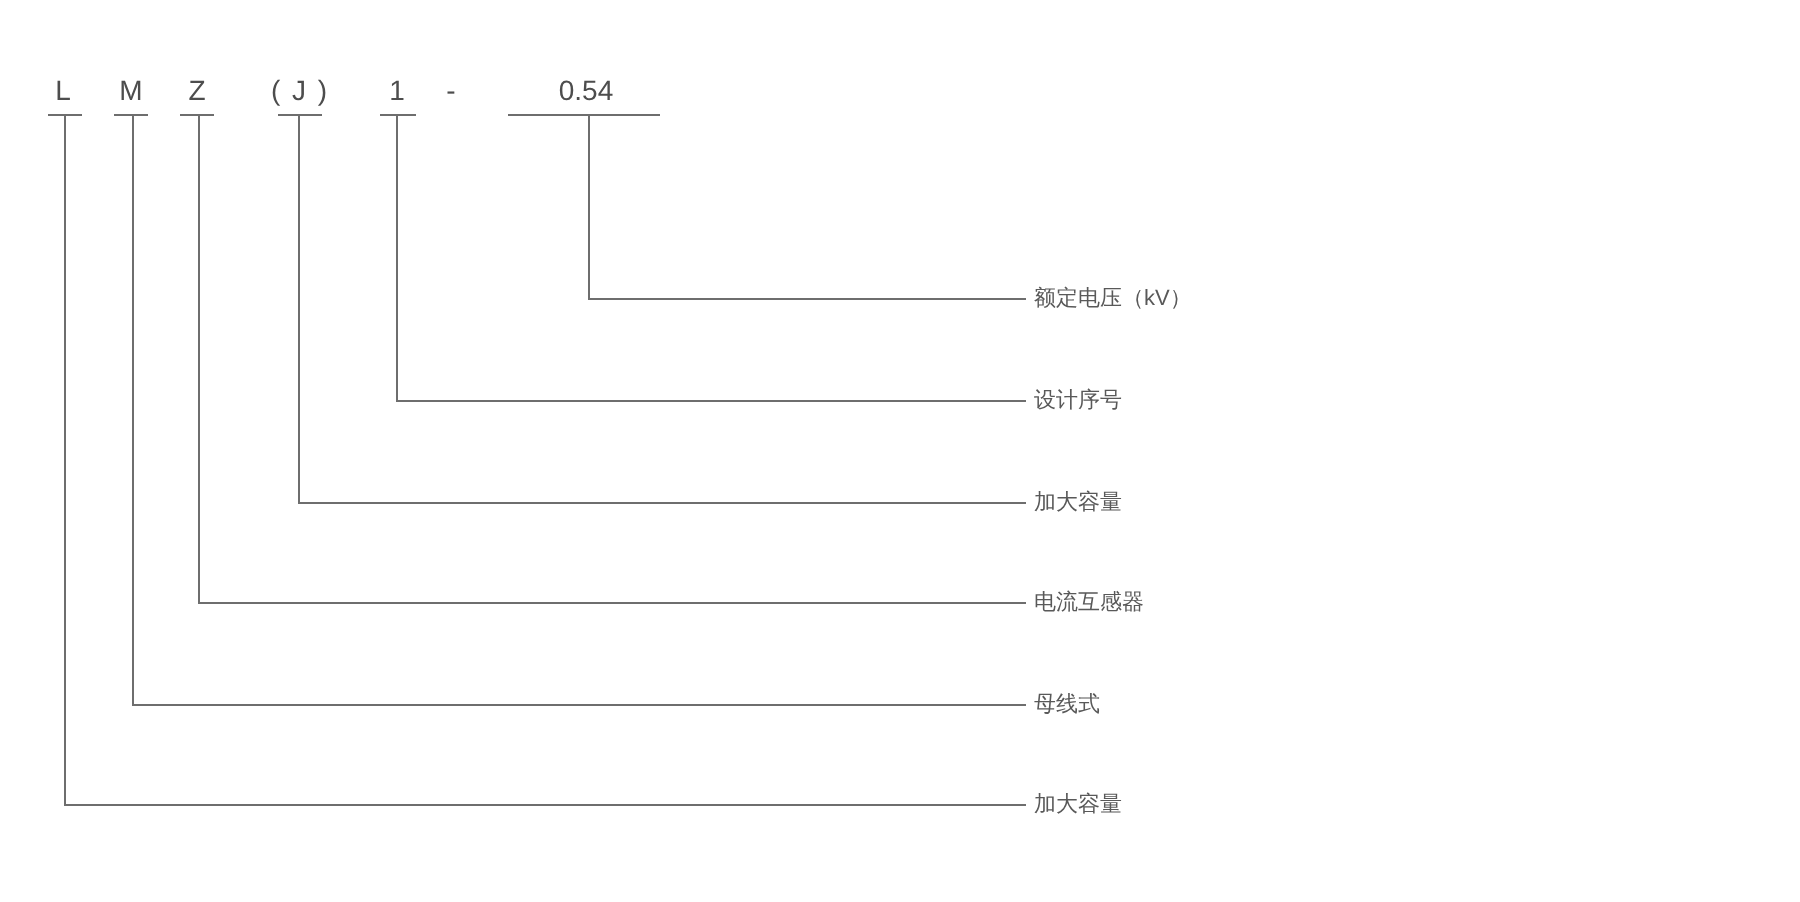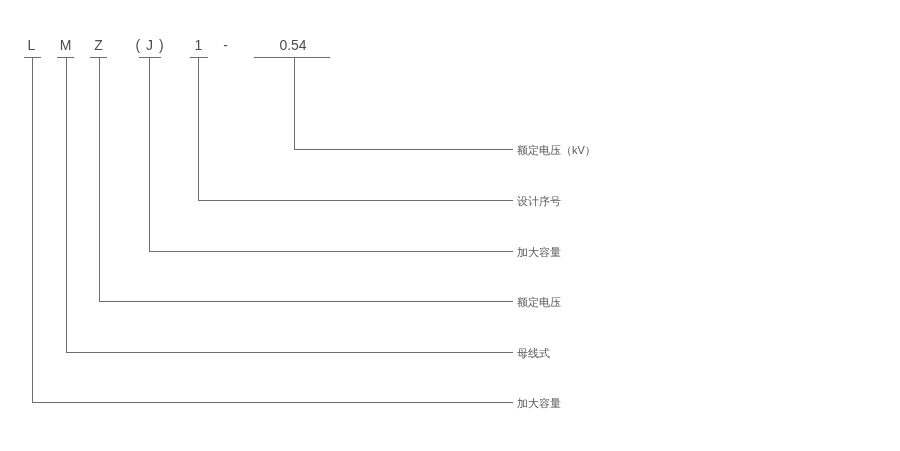--- a/index.html
+++ b/index.html
@@ -122,17 +122,17 @@
   <div class="hline" id="h-066"></div>
   <div class="hline" id="h-1"></div>
   <div class="hline" id="h-j"></div>
   <div class="hline" id="h-z"></div>
   <div class="hline" id="h-m"></div>
   <div class="hline" id="h-l"></div>
 
   <span class="row-label" id="label-voltage">额定电压（kV）</span>
   <span class="row-label" id="label-design">设计序号</span>
   <span class="row-label" id="label-capacity">加大容量</span>
-  <span class="row-label" id="label-cast">额定电压</span>
+  <span class="row-label" id="label-cast">电流互感器</span>
   <span class="row-label" id="label-busbar">母线式</span>
   <span class="row-label" id="label-ct">加大容量</span>
 
 </div>
 
 </body></html>

